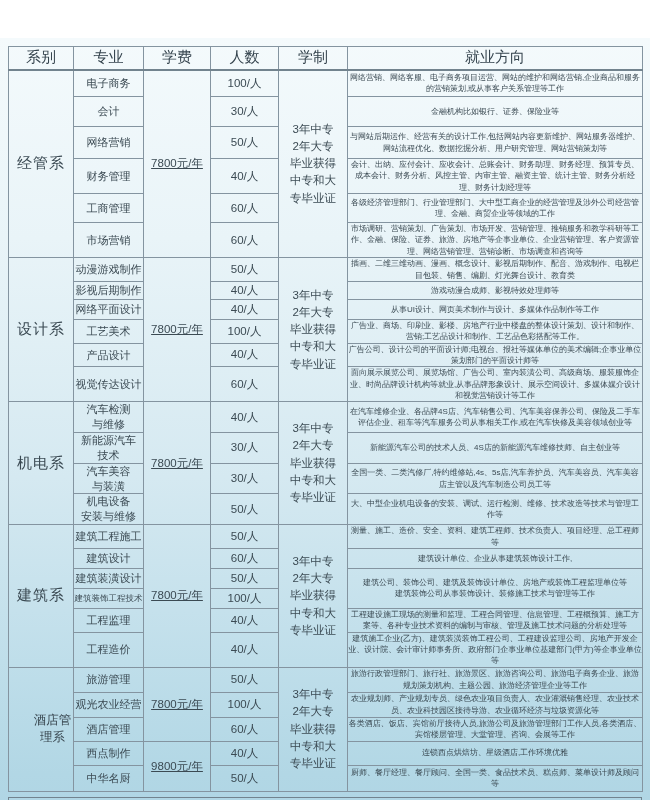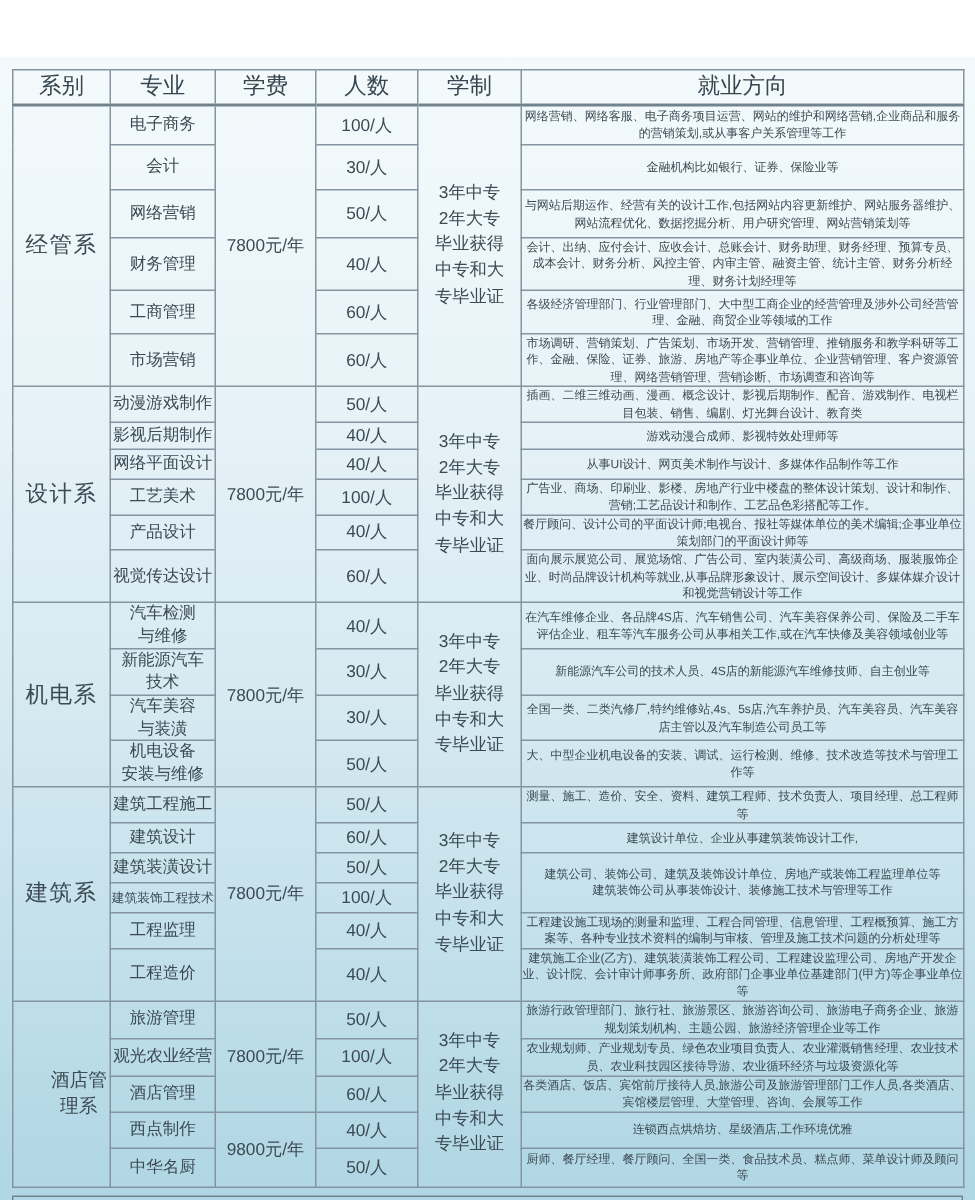--- a/index.html
+++ b/index.html
@@ -10,21 +10,21 @@
     margin-top: 38px;
   }
   table.tbl { border-collapse: collapse; table-layout: fixed; width:634px; margin:8px 0 0 8px; border:1px solid #72838e; }
   .tbl td, .tbl th { border:1px solid #8494a0; padding:0; color:#3b4a53; vertical-align:middle; text-align:center; background:transparent; overflow:hidden; }
   .tbl thead th { border-bottom:2px solid #72838e; }
   th.th { font-size:15px; font-weight:500; color:#36454f; }
   .dept { font-size:15px; letter-spacing:1px; }
   .dept.long { font-size:12.5px; letter-spacing:0;padding-left:23px; }
   .mj  { font-size:11px; line-height:1.35; white-space:pre-line; }
   .mj.sm { font-size:8.5px; }
-  .fee { font-size:11.5px; }
+  .fee { font-size:11.5px;text-decoration:underline; }
   .qty { font-size:11.5px; }
   .sch { font-size:11.5px; line-height:1.5; white-space:pre-line; }
   .jobs { font-size:8px; line-height:1.42; text-align:left; padding:2px 6px 2px 7px; color:#42535c; white-space:pre-line; }
   .notes { width:634px; margin:5px 0 0 8px; height:60px; box-sizing:border-box; border:1px solid #72838e; padding:11px 10px 0 58px; color:#2f4049; }
   .notes .nt { font-size:11.5px; font-weight:500; margin-bottom:3px;text-align:center; }
   .notes .ni { font-size:11.5px;text-align:right; }
 </style>
 </head>
 <body>
 
@@ -111,21 +111,21 @@
         <td class="jobs">从事UI设计、网页美术制作与设计、多媒体作品制作等工作</td>
       </tr>
       <tr style="height:22px">
         <td class="mj">工艺美术</td>
         <td class="qty">100/人</td>
         <td class="jobs">广告业、商场、印刷业、影楼、房地产行业中楼盘的整体设计策划、设计和制作、营销;工艺品设计和制作、工艺品色彩搭配等工作。</td>
       </tr>
       <tr style="height:20px">
         <td class="mj">产品设计</td>
         <td class="qty">40/人</td>
-        <td class="jobs">餐厅顾问、设计公司的平面设计师;电视台、报社等媒体单位的美术编辑;企事业单位策划部门的平面设计师等</td>
+        <td class="jobs">广告公司、设计公司的平面设计师;电视台、报社等媒体单位的美术编辑;企事业单位策划部门的平面设计师等</td>
       </tr>
       <tr style="height:21px">
         <td class="mj">视觉传达设计</td>
         <td class="qty">60/人</td>
         <td class="jobs">面向展示展览公司、展览场馆、广告公司、室内装潢公司、高级商场、服装服饰企业、时尚品牌设计机构等就业,从事品牌形象设计、展示空间设计、多媒体媒介设计和视觉营销设计等工作</td>
       </tr>
 
       <tr style="height:28px">
         <td class="dept" rowspan="4">机电系</td>
         <td class="mj">汽车检测

